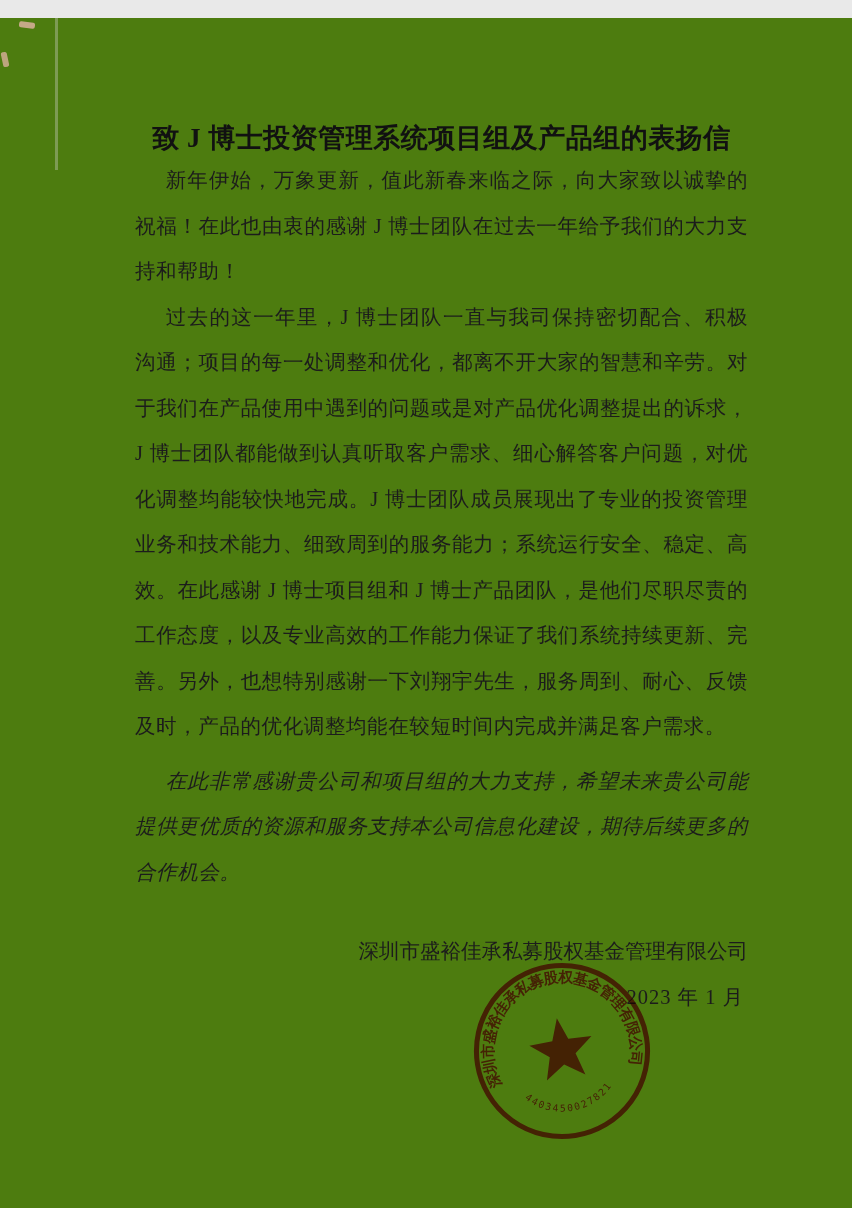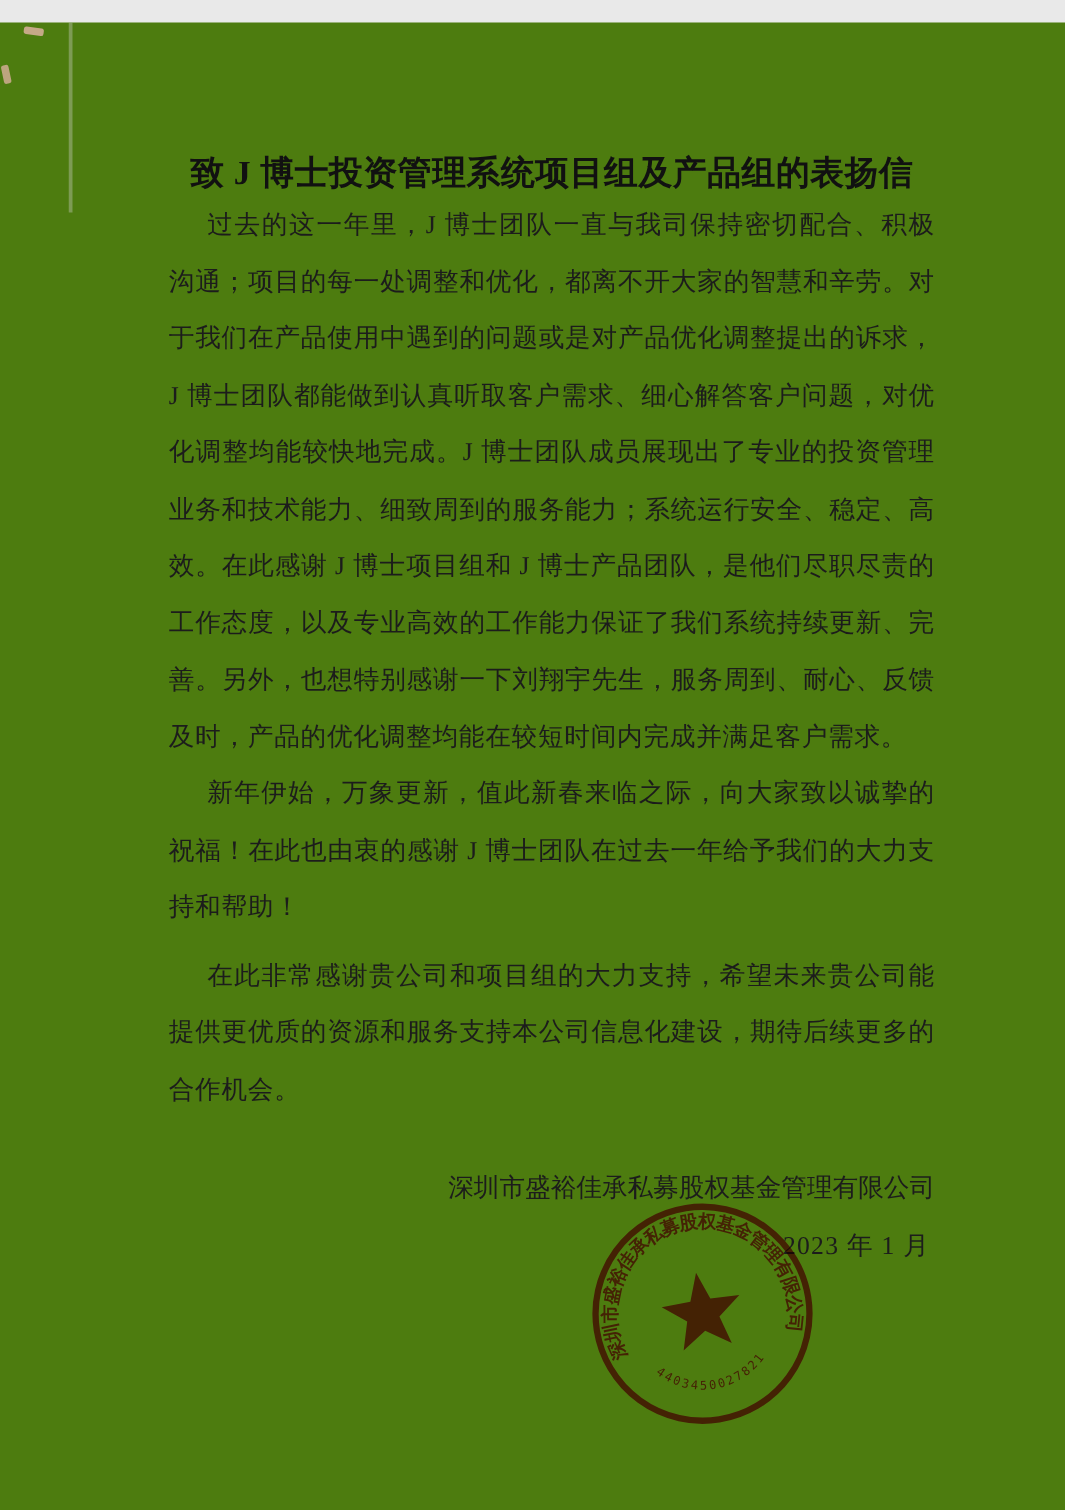--- a/index.html
+++ b/index.html
@@ -31,21 +31,21 @@
     line-height:45px;
   }
   .letter-body p {
     margin:0;
     font-size:20.5px;
     line-height:45.5px;
     text-align:justify;
     text-indent:1.5em;
     letter-spacing:0.6px;
   }
-  .letter-body p.final { margin-top:9px; }
+  .letter-body p.final { margin-top:9px;font-style:italic; }
   .signature {
     margin-top:33px;
     text-align:right;
     font-size:20.5px;
     line-height:46px;
   }
   .sig-date { padding-right:4px; letter-spacing:1px; }
 
   .stamp {
     position:absolute;
@@ -81,22 +81,22 @@
 
   <div class="artifact artifact-1"></div>
   <div class="artifact artifact-2"></div>
   <div class="artifact artifact-3"></div>
 
   <div class="content">
     <div class="title">致 J 博士投资管理系统项目组及产品组的表扬信</div>
 
 
     <div class="letter-body">
+      <p>新年伊始，万象更新，值此新春来临之际，向大家致以诚挚的祝福！在此也由衷的感谢 J 博士团队在过去一年给予我们的大力支持和帮助！</p>
       <p>过去的这一年里，J 博士团队一直与我司保持密切配合、积极沟通；项目的每一处调整和优化，都离不开大家的智慧和辛劳。对于我们在产品使用中遇到的问题或是对产品优化调整提出的诉求，J 博士团队都能做到认真听取客户需求、细心解答客户问题，对优化调整均能较快地完成。J 博士团队成员展现出了专业的投资管理业务和技术能力、细致周到的服务能力；系统运行安全、稳定、高效。在此感谢 J 博士项目组和 J 博士产品团队，是他们尽职尽责的工作态度，以及专业高效的工作能力保证了我们系统持续更新、完善。另外，也想特别感谢一下刘翔宇先生，服务周到、耐心、反馈及时，产品的优化调整均能在较短时间内完成并满足客户需求。</p>
-      <p>新年伊始，万象更新，值此新春来临之际，向大家致以诚挚的祝福！在此也由衷的感谢 J 博士团队在过去一年给予我们的大力支持和帮助！</p>
       <p class="final">在此非常感谢贵公司和项目组的大力支持，希望未来贵公司能提供更优质的资源和服务支持本公司信息化建设，期待后续更多的合作机会。</p>
     </div>
 
     <div class="signature">
       <div class="sig-company">深圳市盛裕佳承私募股权基金管理有限公司</div>
       <div class="sig-date">2023 年 1 月</div>
     </div>
   </div>
 
   <svg class="stamp" viewBox="0 0 200 200" xmlns="http://www.w3.org/2000/svg" aria-hidden="true">

